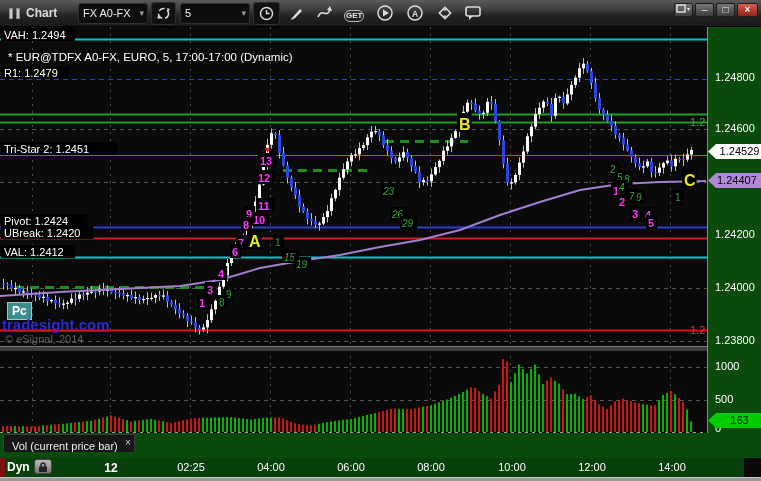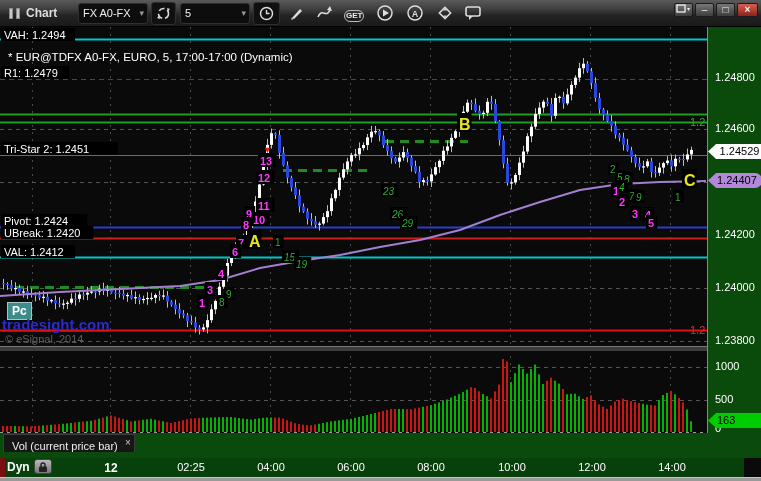--- a/index.html
+++ b/index.html
@@ -793,22 +793,22 @@
   <div class="axis" id="axis-col">
       <div class="axlab" style="top: 44px;">1.24800</div>
       <div class="axlab" style="top: 95px;">1.24600</div>
       <div class="axlab" style="top: 201px;">1.24200</div>
       <div class="axlab" style="top: 254px;">1.24000</div>
       <div class="axlab" style="top: 307px;">1.23800</div>
       <div class="axlab" style="top: 333px;">1000</div>
       <div class="axlab" style="top: 366px;">500</div>
       <div class="axlab" style="top: 395px;">0</div>
       <div class="tag" style="top: 117px; background: rgb(255, 255, 255); text-align: center;">1.24529</div>
-      <div class="tag" style="top: 146px; background: rgb(180, 136, 217); border-radius: 7px;">1.24407</div>
-      <div class="tag" style="top: 386px; background: rgb(0, 204, 0);">163</div>
+      <div class="tag" style="top: 146px; background: rgb(180, 136, 217);">1.24407</div>
+      <div class="tag" style="top: 386px; background: rgb(0, 204, 0); text-align: center;">163</div>
     </div>
 
   <div class="tabrow">
     <div class="voltab">
       <span>Vol (current price bar)</span>
       <span class="closex">×</span>
     </div>
   </div>
   <div class="statusrow" id="time-row">
     <span class="dyn">Dyn</span>

